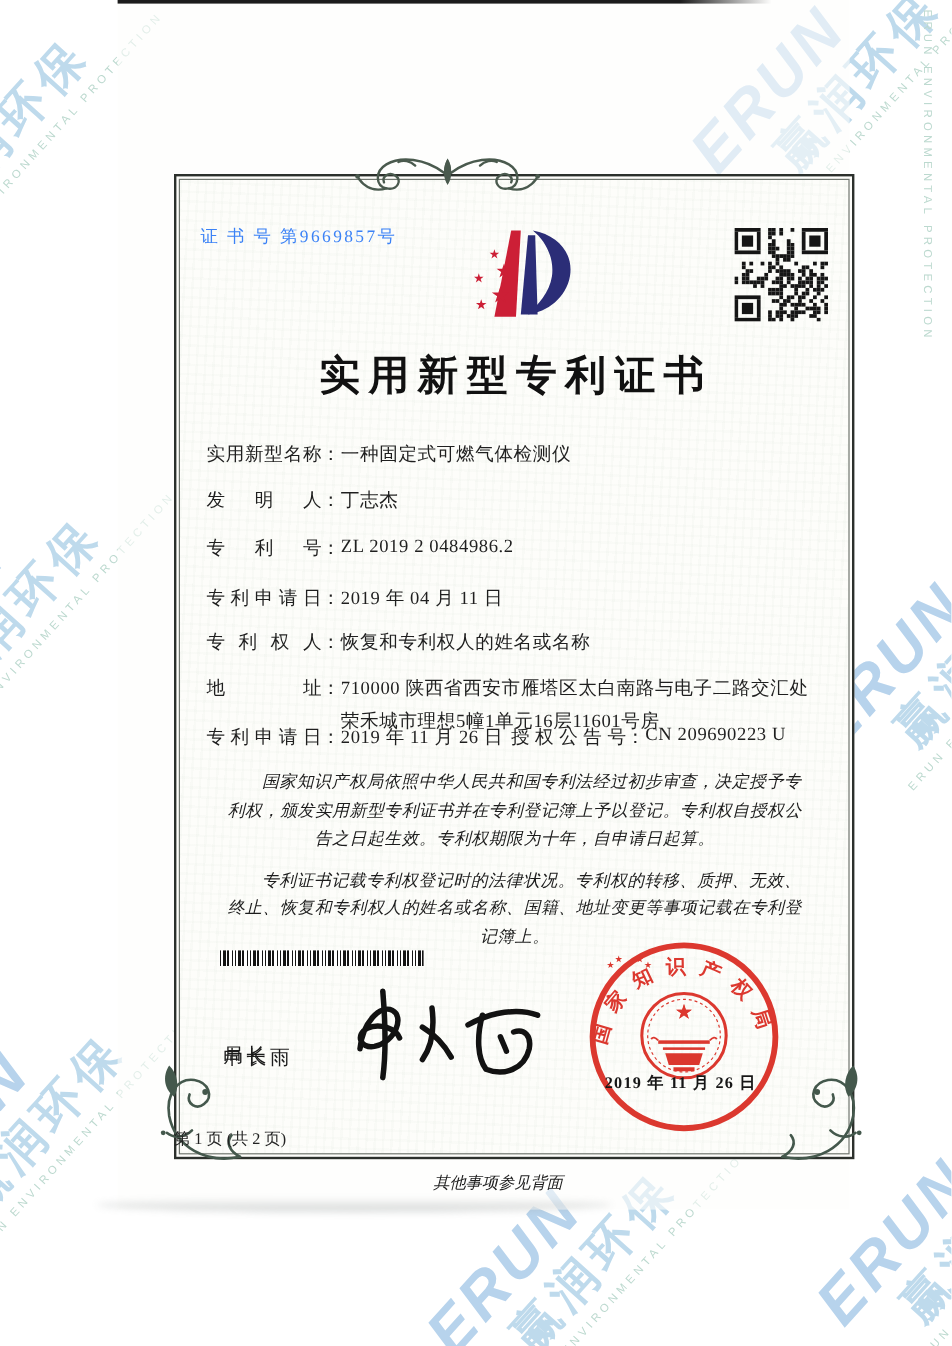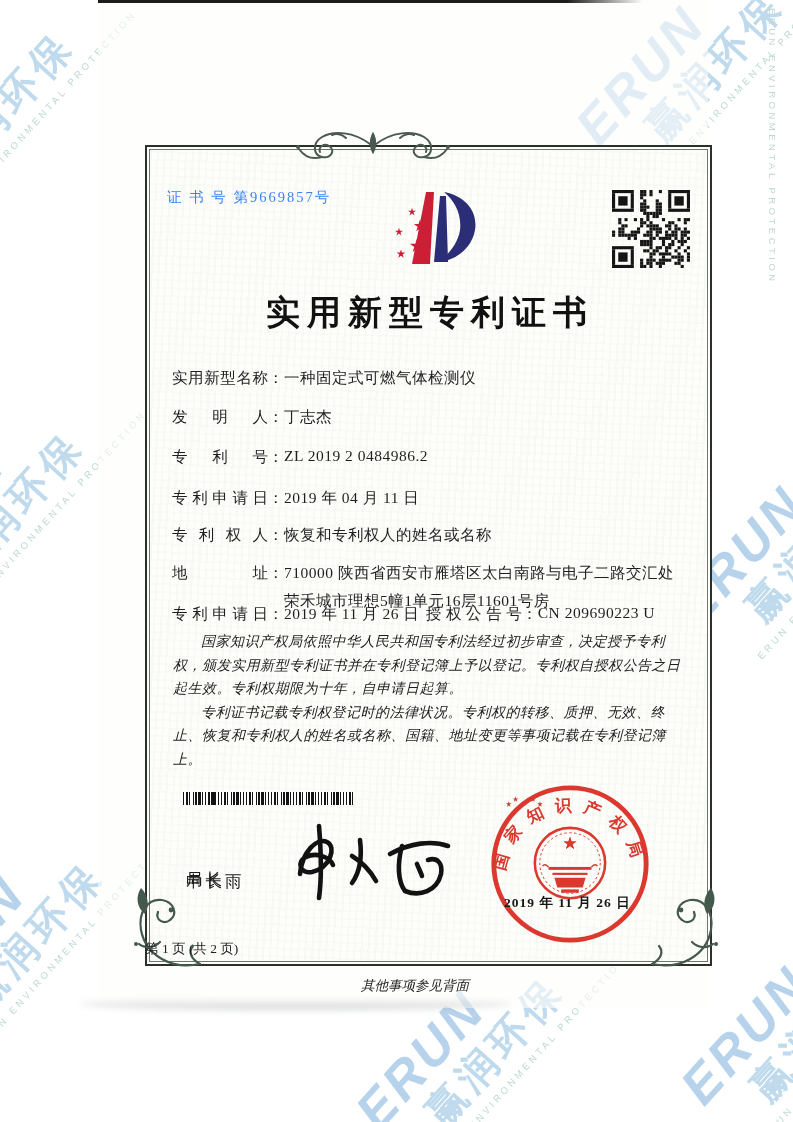--- a/index.html
+++ b/index.html
@@ -37,21 +37,21 @@
          letter-spacing:7px;color:#111;}
 
   .frow{position:absolute;left:172px;width:516px;font-size:15.5px;color:#1f1f1f;white-space:nowrap;}
   .f-label{display:inline-block;width:96px;text-align:justify;text-align-last:justify;vertical-align:top;}
   .f-colon{display:inline-block;width:16px;vertical-align:top;}
   .f-value{letter-spacing:.5px;}
   .f-value2{display:block;margin-top:7px;}
   .frow-split{display:flex;justify-content:space-between;width:483px;}
 
   .paras{left:173px;top:630px;width:512px;font-size:14px;line-height:23.5px;color:#1c1c1c;font-style:italic;}
-  .paras p{margin:0;text-indent:2em;letter-spacing:.5px;}
+  .paras p{margin:11px;text-indent:2em;letter-spacing:.5px;text-align:center;}
 
   .barcode{left:183px;top:792px;width:170px;height:13px;
      background:repeating-linear-gradient(90deg,#141414 0 1.5px,#fff 1.5px 3px,#141414 3px 5.5px,#fff 5.5px 6.5px,
                 #141414 6.5px 7.5px,#fff 7.5px 10px,#141414 10px 11px,#fff 11px 12.5px);}
 
   .director-role{left:186px;top:869px;font-size:16.5px;letter-spacing:3px;color:#1c1c1c;}
   .director-name{left:186px;top:871px;font-size:16.5px;letter-spacing:3px;color:#1c1c1c;}
 
   .stamp-date{left:504px;top:894px;width:140px;font-size:13.5px;font-weight:bold;letter-spacing:1px;color:#161616;z-index:5;}
 

